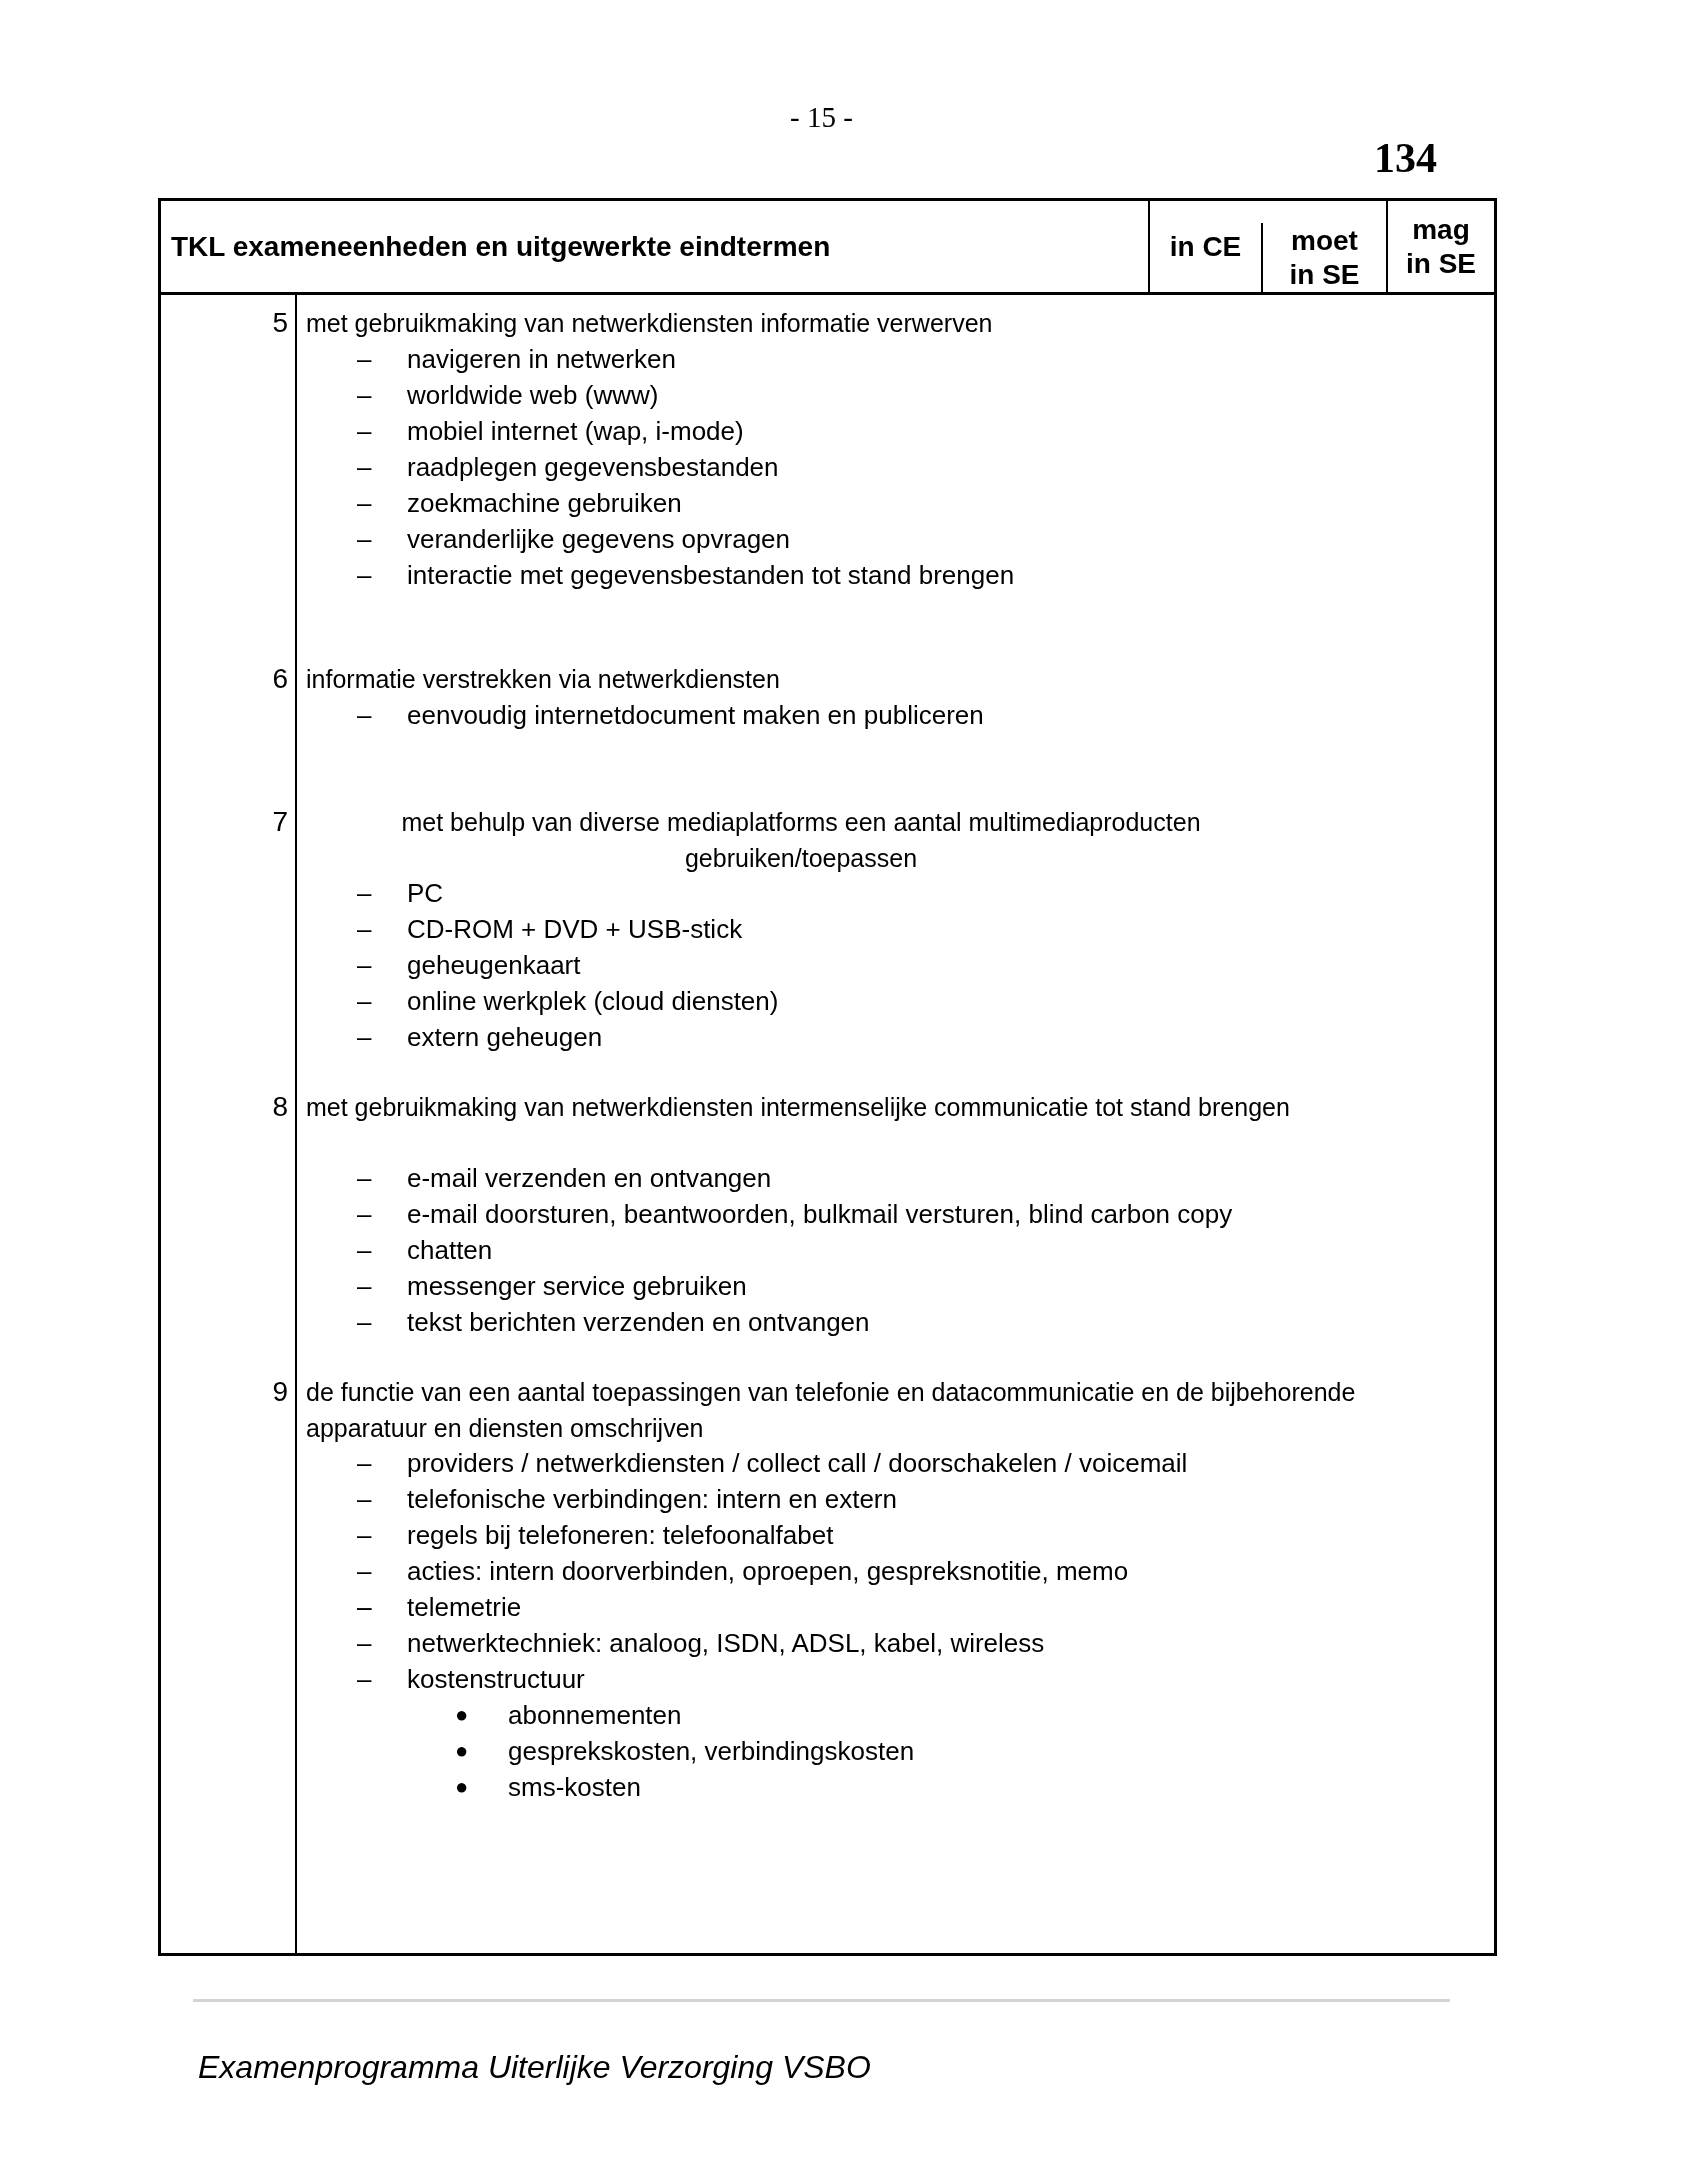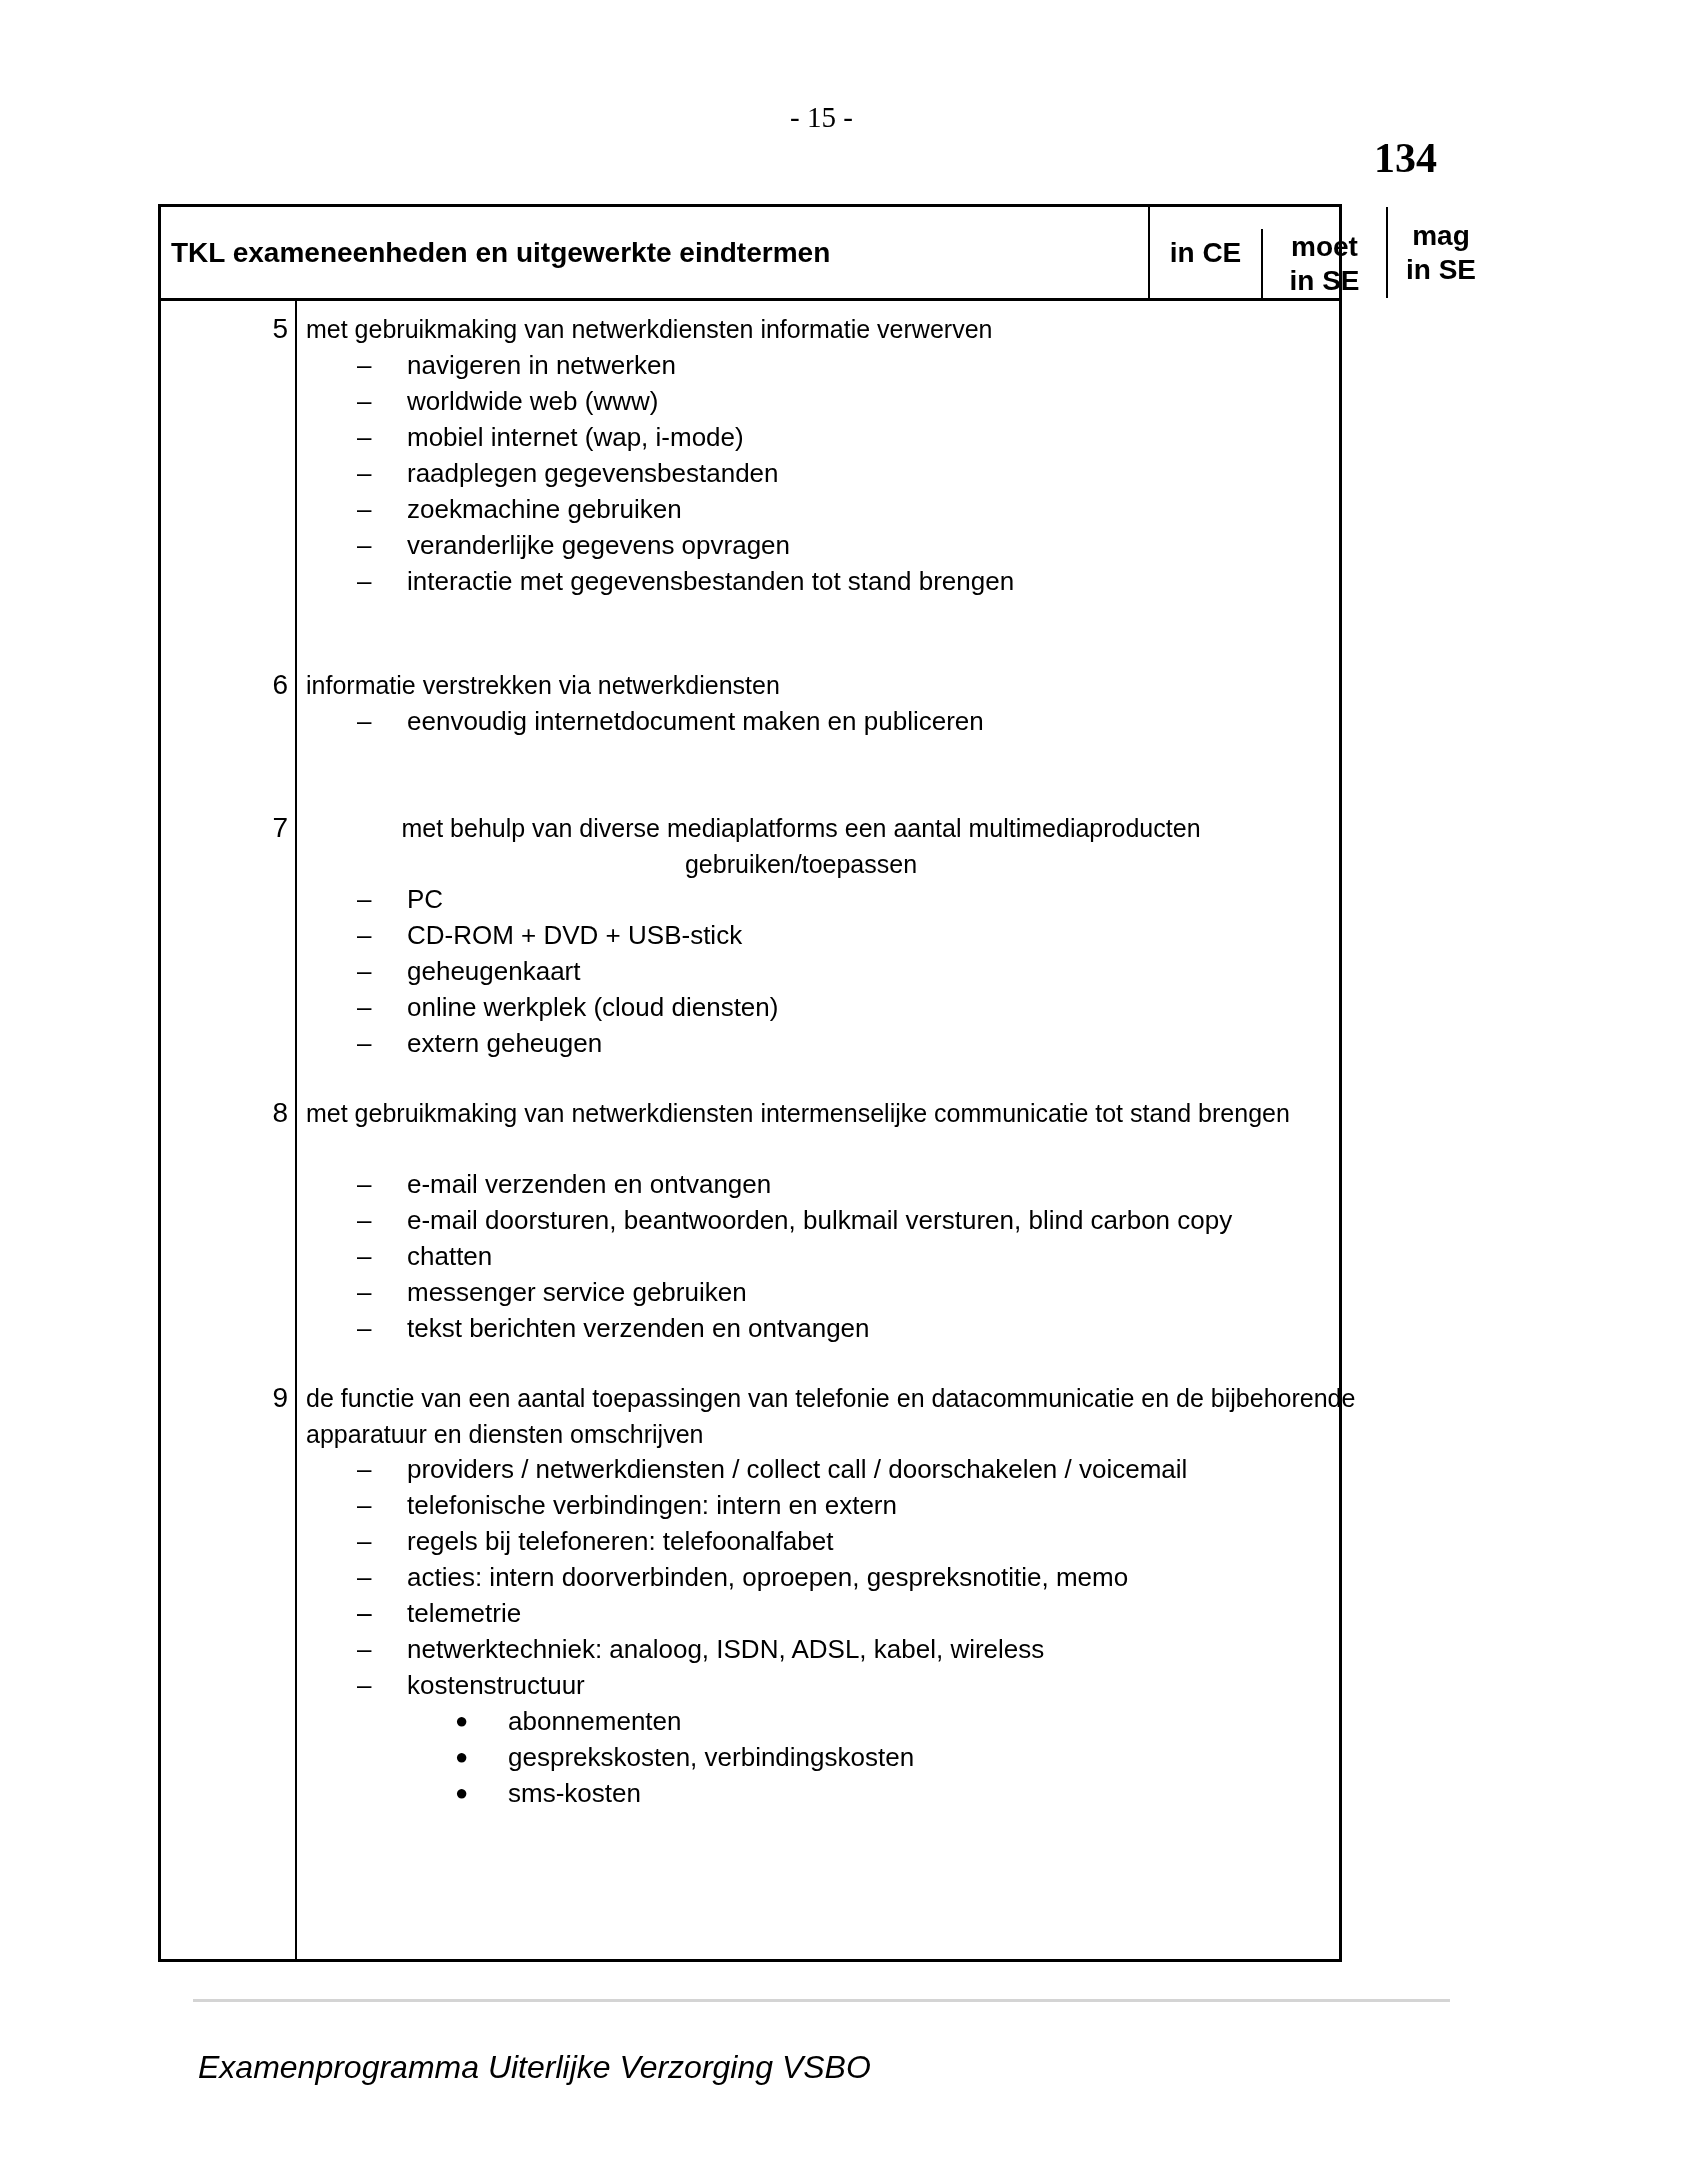--- a/index.html
+++ b/index.html
@@ -9,21 +9,21 @@
   }
   .page-num {
     position: absolute; left: 777px; top: 99px; width: 89px; text-align: center;
     font-family: "Liberation Serif", serif; font-size: 29px; line-height: 36px;
   }
   .doc-num {
     position: absolute; left: 1374px; top: 111px;
     font-family: "Liberation Serif", serif; font-weight: bold; font-size: 42px; line-height: 55px; margin-top: 20px;
   }
   .table {
-    position: absolute; left: 158px; top: 204px; width: 1184px; height: 1758px;
+    position: absolute; left: 158px; top: 198px; width: 1339px; height: 1758px;
     border: 3px solid #000; box-sizing: border-box;
   }
   .thead {
     position: absolute; left: 0; top: 0; right: 0; height: 94px;
     border-bottom: 3px solid #000; box-sizing: border-box;
   }
   .th { position: absolute; top: 0; bottom: 0; box-sizing: border-box;
     font-weight: bold; font-size: 28px; display: flex; align-items: center; }
   .th.title { left: 0; width: 987px; padding-left: 10px; }
   .th.col { justify-content: center; text-align: center; line-height: 34px; border-left: 2px solid #000; }

